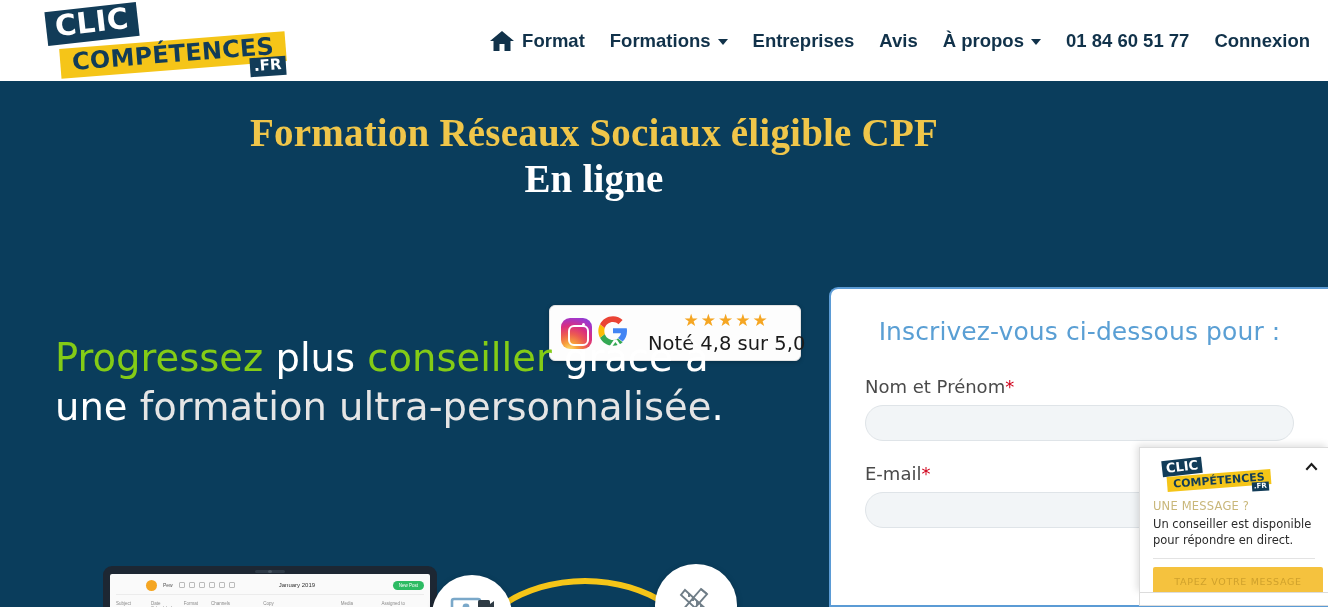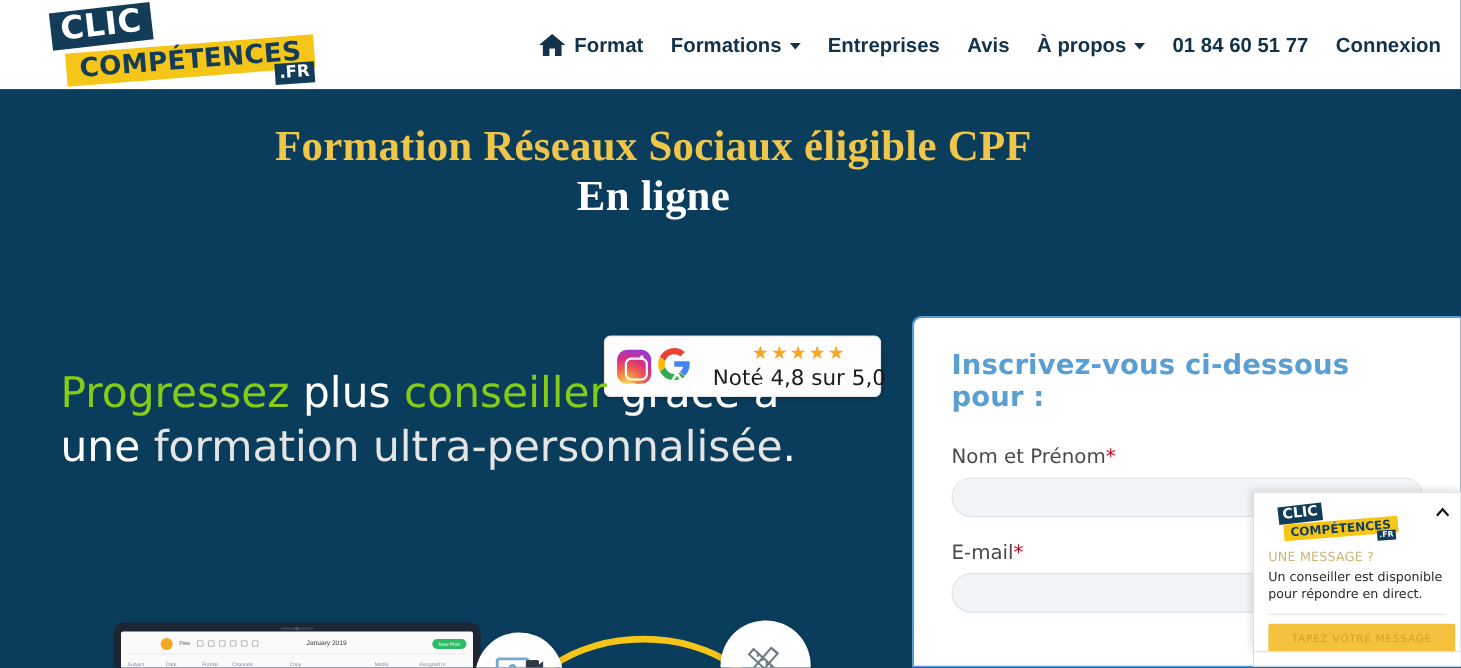--- a/index.html
+++ b/index.html
@@ -184,22 +184,22 @@
     position: absolute; left: 829px; top: 287px;
     width: 499px; height: 320px;
     background: #ffffff;
     border: 2px solid #5b9bd5;
     border-right: none;
     border-radius: 9px 0 0 0;
     padding: 28px 34px 0 34px;
     z-index: 10;
   }
   .form-title {
-    text-align: left; color: #5a9fd4;
-    font-size: 25px; font-weight: 700; letter-spacing: .1px;
+    text-align: center; color: #5a9fd4;
+    font-size: 25px; font-weight: 400; letter-spacing: .1px;
     font-family: "DejaVu Sans", sans-serif;
   }
   .form-sub {
     text-align: center; color: #1b1b1b;
     font-size: 19.5px; margin-top: 24px; line-height: 1.33;
     font-family: "DejaVu Sans", sans-serif;
   }
   .field-label {
     font-size: 18px; color: #4a4a4a; margin-top: 30px;
     font-family: "DejaVu Sans", sans-serif;

